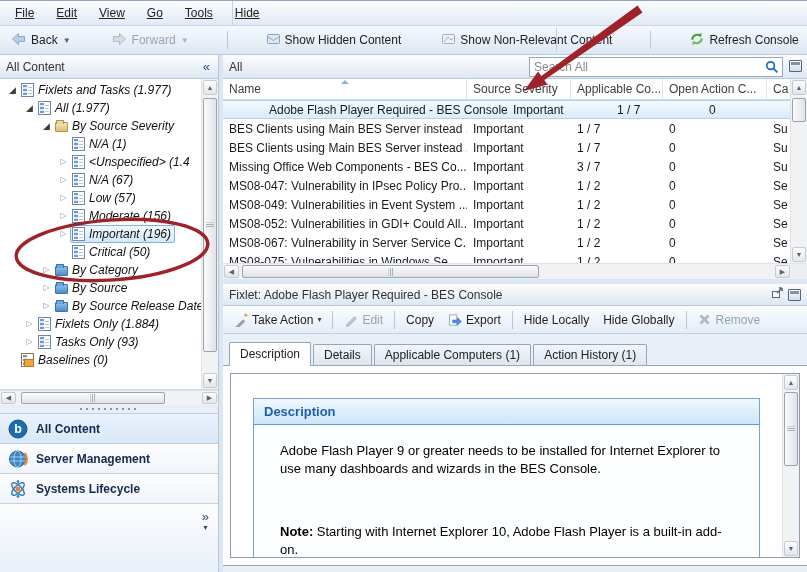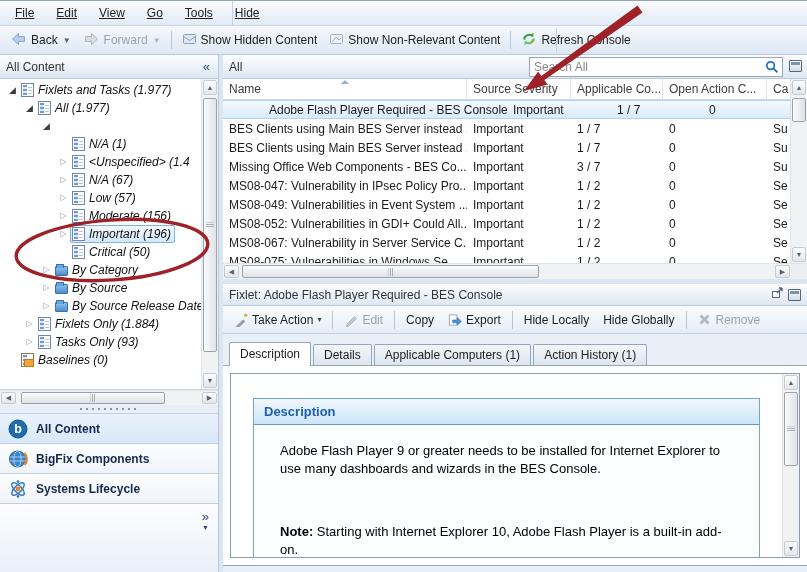--- a/index.html
+++ b/index.html
@@ -9,21 +9,21 @@
   .window{width:807px;height:572px;position:relative;display:flex;flex-direction:column;border-top:1px solid #8fa3bd;box-sizing:border-box;}
 
   
   .menu-bar{height:24px;flex:none;display:flex;align-items:center;padding-left:4px;
     background:linear-gradient(#fafcfe,#e2eaf5);border-bottom:1px solid #c9d6e8;position:relative;}
   .menu-item{padding:3px 11px;cursor:default;color:#222;text-decoration:underline;}
   .menu-edge{position:absolute;left:232px;top:0;bottom:0;width:1px;background:#c3d1e4;}
 
   
   .toolbar{height:28px;flex:none;display:flex;align-items:center;padding-left:4px;
-    background:linear-gradient(#f6f9fd,#dde7f4);border-bottom:1px solid #b9c9de;position:relative;}
+    background:linear-gradient(#f6f9fd,#dde7f4);border-bottom:1px solid #b9c9de;position:relative;gap:28px;}
   .tbtn{display:flex;align-items:center;gap:4px;padding:2px 6px;border-radius:2px;color:#222;}
   .tbtn.dis{color:#9aa4b0;}
   .tbtn .dd{font-size:8px;color:#55606e;margin-left:1px;}
   .tbtn.dis .dd{color:#aab2bc;}
   .tsep{width:1px;height:18px;background:#b9c6d8;margin:0 4px;flex:none;}
   .tool-edge{position:absolute;left:556px;top:2px;bottom:2px;width:1px;background:#c3d1e4;}
 
   
   .main{flex:1;display:flex;min-height:0;}
   .left{width:218px;flex:none;display:flex;flex-direction:column;background:#e7eef8;border-right:1px solid #b7c6da;}
@@ -214,20 +214,24 @@
             </div>
             <div class="tree-row" style="padding-left: 23px;">
               <span class="tree-arrow open">◢</span>
               <span class="tree-inner">
                 <span class="tico fixlet"></span>
                 <span class="tree-label">All (1.977)</span>
               </span>
             </div>
             <div class="tree-row" style="padding-left: 40px;">
               <span class="tree-arrow open">◢</span>
+              <span class="tree-inner">
+                <span class="tico folder-open"></span>
+                <span class="tree-label">By Source Severity</span>
+              </span>
             </div>
             <div class="tree-row" style="padding-left: 57px;">
               <span class="tree-arrow"></span>
               <span class="tree-inner">
                 <span class="tico fixlet"></span>
                 <span class="tree-label">N/A (1)</span>
               </span>
             </div>
             <div class="tree-row" style="padding-left: 57px;">
               <span class="tree-arrow">▷</span>
@@ -346,21 +350,21 @@
             <span class="nav-label">All Content</span>
           </div>
           <div class="nav-item">
             <span class="nav-ic"><svg width="20" height="20" viewBox="0 0 20 20">
                 <circle cx="9.5" cy="10" r="8" fill="#3b86c8"></circle>
                 <circle cx="9.5" cy="10" r="8" fill="none" stroke="#2a639a"></circle>
                 <ellipse cx="9.5" cy="10" rx="3.6" ry="8" fill="none" stroke="#bcd8ef" stroke-width="0.8"></ellipse>
                 <path d="M1.7 8 h15.6 M1.7 12 h15.6" stroke="#bcd8ef" stroke-width="0.8" fill="none"></path>
                 <path d="M16.5 4 a9 9 0 0 1 0 12" fill="none" stroke="#e8862c" stroke-width="2.4"></path>
               </svg></span>
-            <span class="nav-label">BigFix Components</span>
+            <span class="nav-label">Server Management</span>
           </div>
           <div class="nav-item">
             <span class="nav-ic"><svg width="20" height="20" viewBox="0 0 20 20">
                 <ellipse cx="10" cy="10" rx="8.2" ry="3.4" fill="none" stroke="#2f78bb" stroke-width="1.4" transform="rotate(45 10 10)"></ellipse>
                 <ellipse cx="10" cy="10" rx="8.2" ry="3.4" fill="none" stroke="#2f78bb" stroke-width="1.4" transform="rotate(-45 10 10)"></ellipse>
                 <circle cx="10" cy="10" r="2.4" fill="#e8832a"></circle>
                 <circle cx="10" cy="2.6" r="1.3" fill="#2f78bb"></circle>
                 <circle cx="10" cy="17.4" r="1.3" fill="#2f78bb"></circle>
               </svg></span>
             <span class="nav-label">Systems Lifecycle</span>

